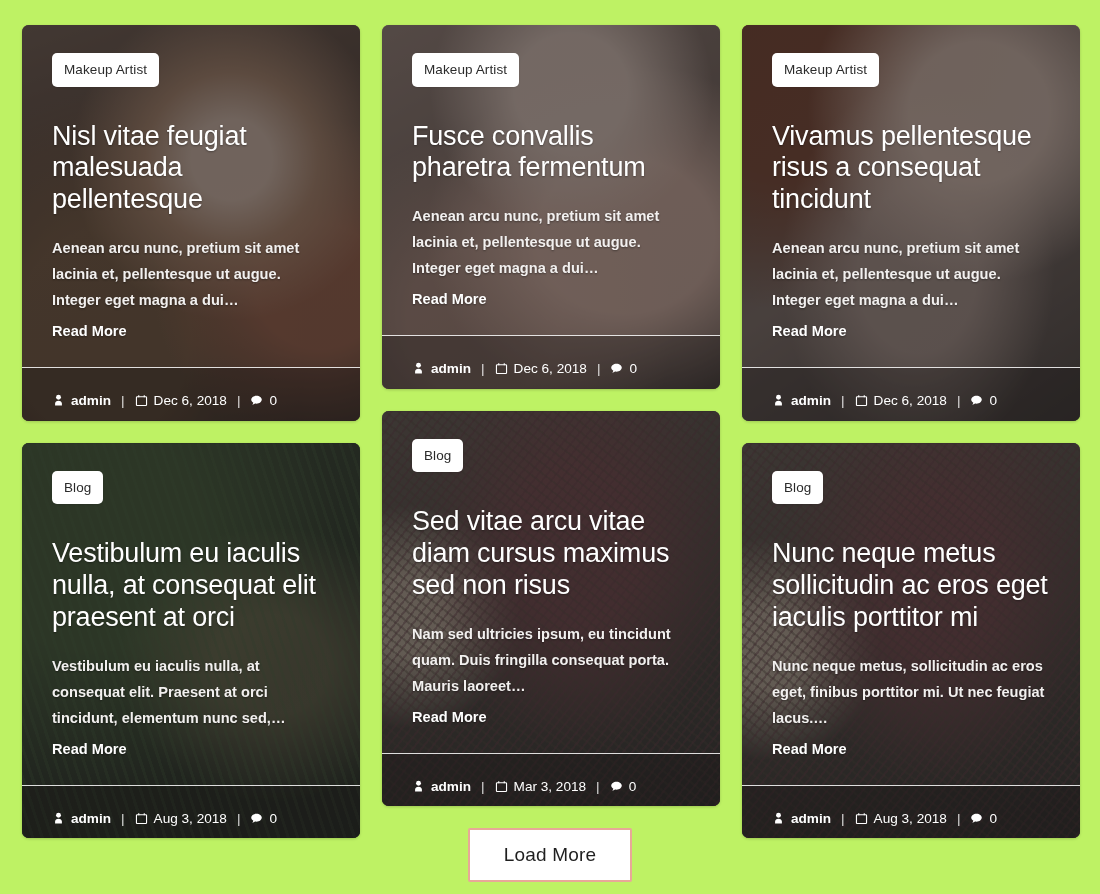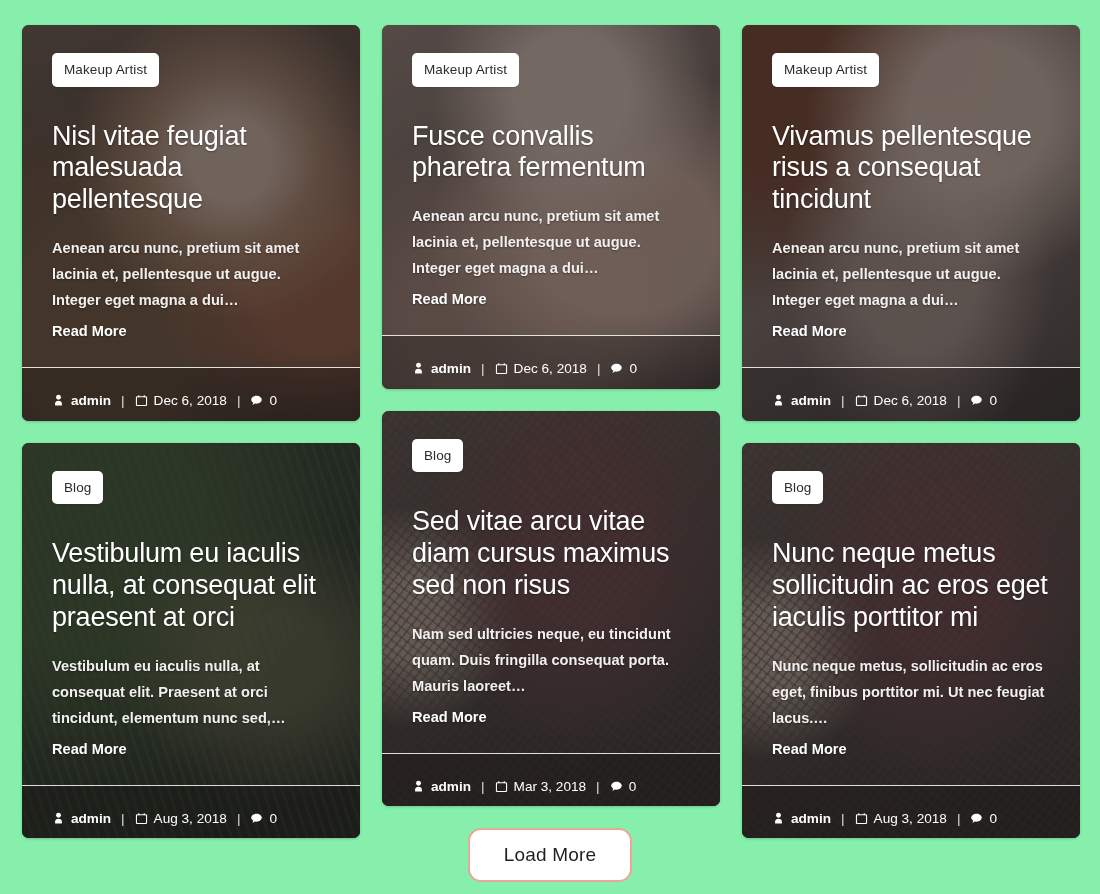--- a/index.html
+++ b/index.html
@@ -10,21 +10,21 @@
     height: 894px;
     background: #ffffff;
     font-family: "Liberation Sans", sans-serif;
     overflow: hidden;
   }
 
   .page {
     width: 1100px;
     height: 894px;
     position: relative;
-    background: #86efac;
+    background: #bef264;
   }
 
   
   .grid {
     position: absolute;
     left: 22px;
     top: 25px;
     width: 1056px;
     display: flex;
     gap: 22px;
@@ -160,21 +160,21 @@
     position: absolute;
     left: 0;
     top: 828px;
     width: 1100px;
     display: flex;
     justify-content: center;
   }
   .loadmore-btn {
     background: #ffffff;
     border: 2px solid #e8a898;
-    border-radius: 13px;
+    border-radius: 2px;
     color: #1f1f1f;
     font-family: "Liberation Sans", sans-serif;
     font-size: 19px;
     font-weight: 400;
     letter-spacing: 0.2px;
     padding: 14px 34px;
     cursor: pointer;
     min-width: 152px;
   }
 
@@ -351,21 +351,21 @@
           </span>
         </div>
       </article>
 
       <article class="card" style="min-height:378px;">
         <div class="card-photo ph-tree"></div>
         <div class="card-veil"></div>
         <div class="card-body">
           <span class="badge">Blog</span>
           <h2 class="card-title">Sed vitae arcu vitae diam cursus maximus sed non risus</h2>
-          <p class="card-excerpt">Nam sed ultricies neque, eu tincidunt quam. Duis fringilla consequat porta. Mauris laoreet…</p>
+          <p class="card-excerpt">Nam sed ultricies ipsum, eu tincidunt quam. Duis fringilla consequat porta. Mauris laoreet…</p>
           <a class="read-more" href="#">Read More</a>
         </div>
         <div class="card-meta">
           <span class="meta-item">
             <span class="meta-ico">
               <svg viewBox="0 0 16 16" fill="#ffffff">
                   <circle cx="8" cy="4" r="3"></circle>
                   <path d="M8 8.2c-2.5 0-4.2 1.6-4.2 3.6V14h8.4v-2.2c0-2-1.7-3.6-4.2-3.6z"></path>
                 </svg>
             </span>

